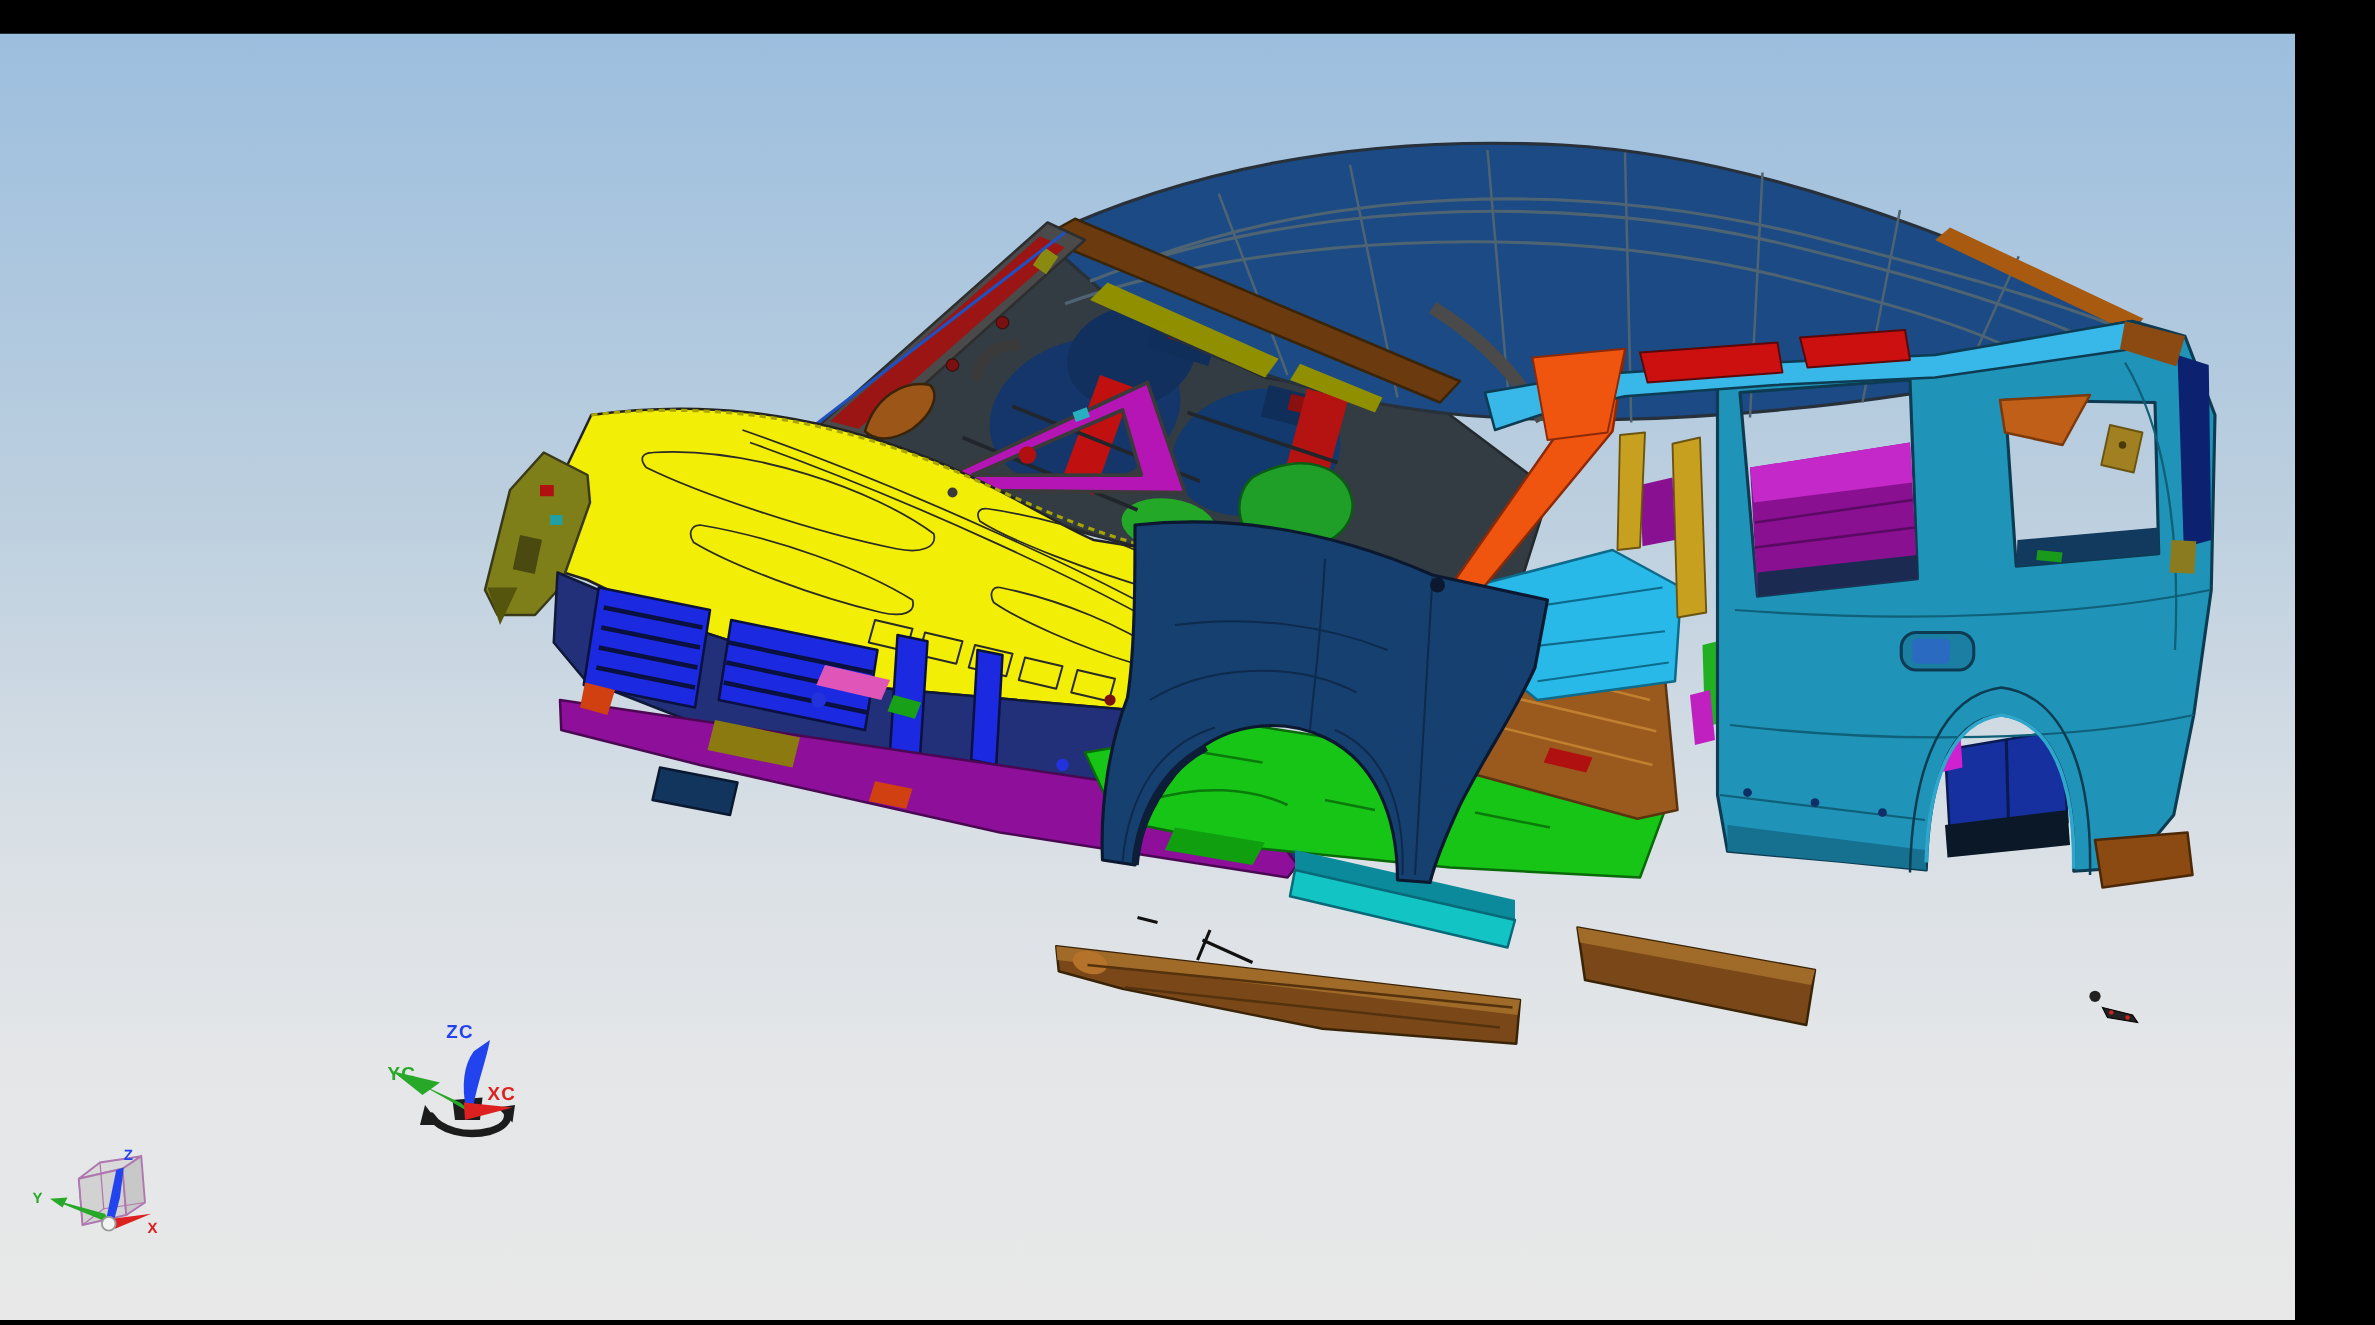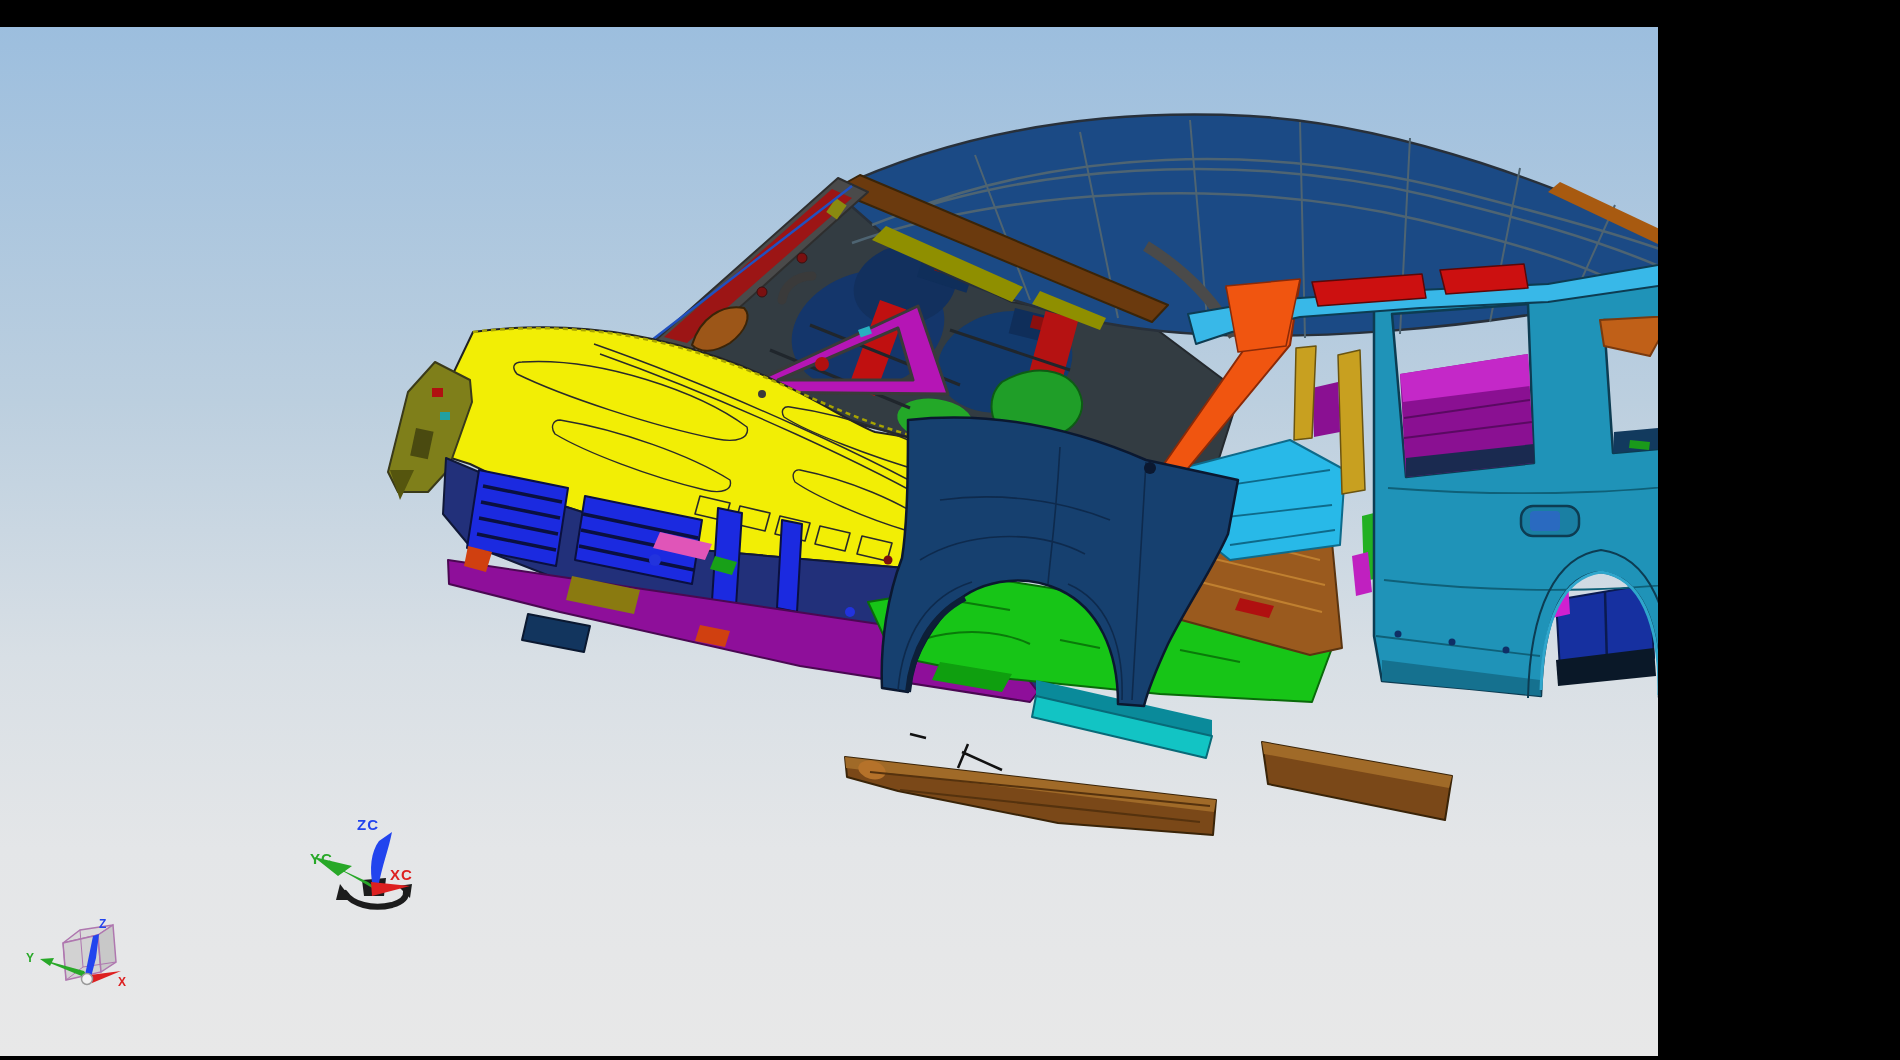--- a/index.html
+++ b/index.html
@@ -1,16 +1,16 @@
 <!DOCTYPE html>
 <html><head>
 <meta charset="utf-8">
 <style>
   html,body{margin:0;padding:0;background:#000;}
-  .stage{position:relative;width:1658px;height:1060px;overflow:hidden;background:#0ea5e9;}
+  .stage{position:relative;width:1836px;height:1060px;overflow:hidden;background:#0ea5e9;}
   .stage svg{display:block;width:1900px;height:1060px;}
   text.axis-label{font-family:"Liberation Sans",sans-serif;font-size:15px;font-weight:bold;letter-spacing:1px;}
   text.axis-label-small{font-family:"Liberation Sans",sans-serif;font-size:12px;font-weight:bold;}
 </style>
 </head>
 <body>
 
 <div class="stage">
 <svg viewBox="0 0 1900 1060">
   <defs>

